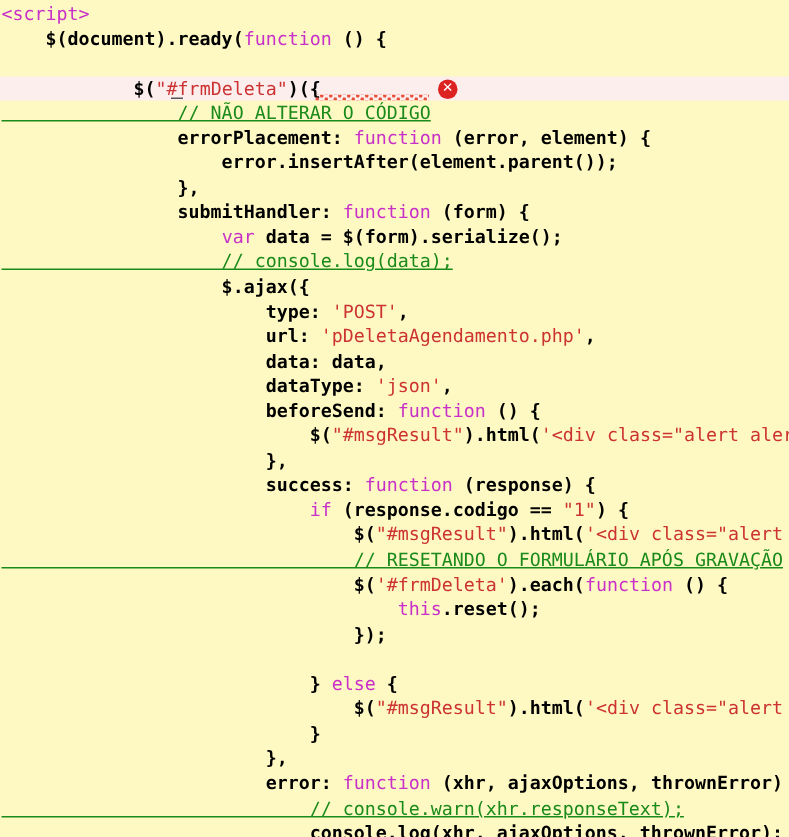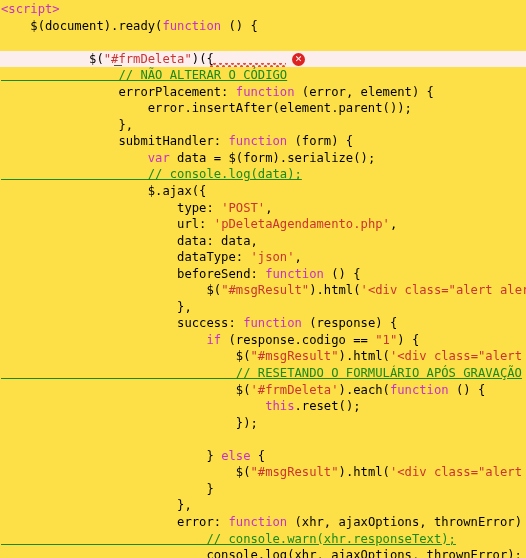--- a/index.html
+++ b/index.html
@@ -4,21 +4,21 @@
 <style>
   html, body {
     margin: 0;
     padding: 0;
     background: #ffffff;
   }
   #editor {
     position: relative;
     width: 526px;
     height: 558px;
-    background: #fde047;
+    background: #fef9c3;
     overflow: hidden;
     font-family: "DejaVu Sans Mono", "Liberation Mono", monospace;
     font-size: 12.2px;
     line-height: 16.55px;
     white-space: pre;
     color: #000000;
   }
   #code-layer {
     position: absolute;
     top: 0; left: 0;
@@ -30,21 +30,21 @@
     height: 16.55px;
     white-space: pre;
     position: relative;
     padding-left: 1px;
   }
   .code-line.error-line {
     background: #fdeeee;
     width: 526px;
   }
   
-  .t-plain   { color: #000000; }
+  .t-plain   { color: #000000; font-weight: bold; }
   .t-kw      { color: #c830c8; }
   .t-str     { color: #cc3333; }
   .t-com     { color: #1a8a1a; text-decoration: underline; }
   .t-tag     { color: #c830c8; }
 
   
   .squiggle {
     position: absolute;
     height: 4px;
     bottom: 0px;

